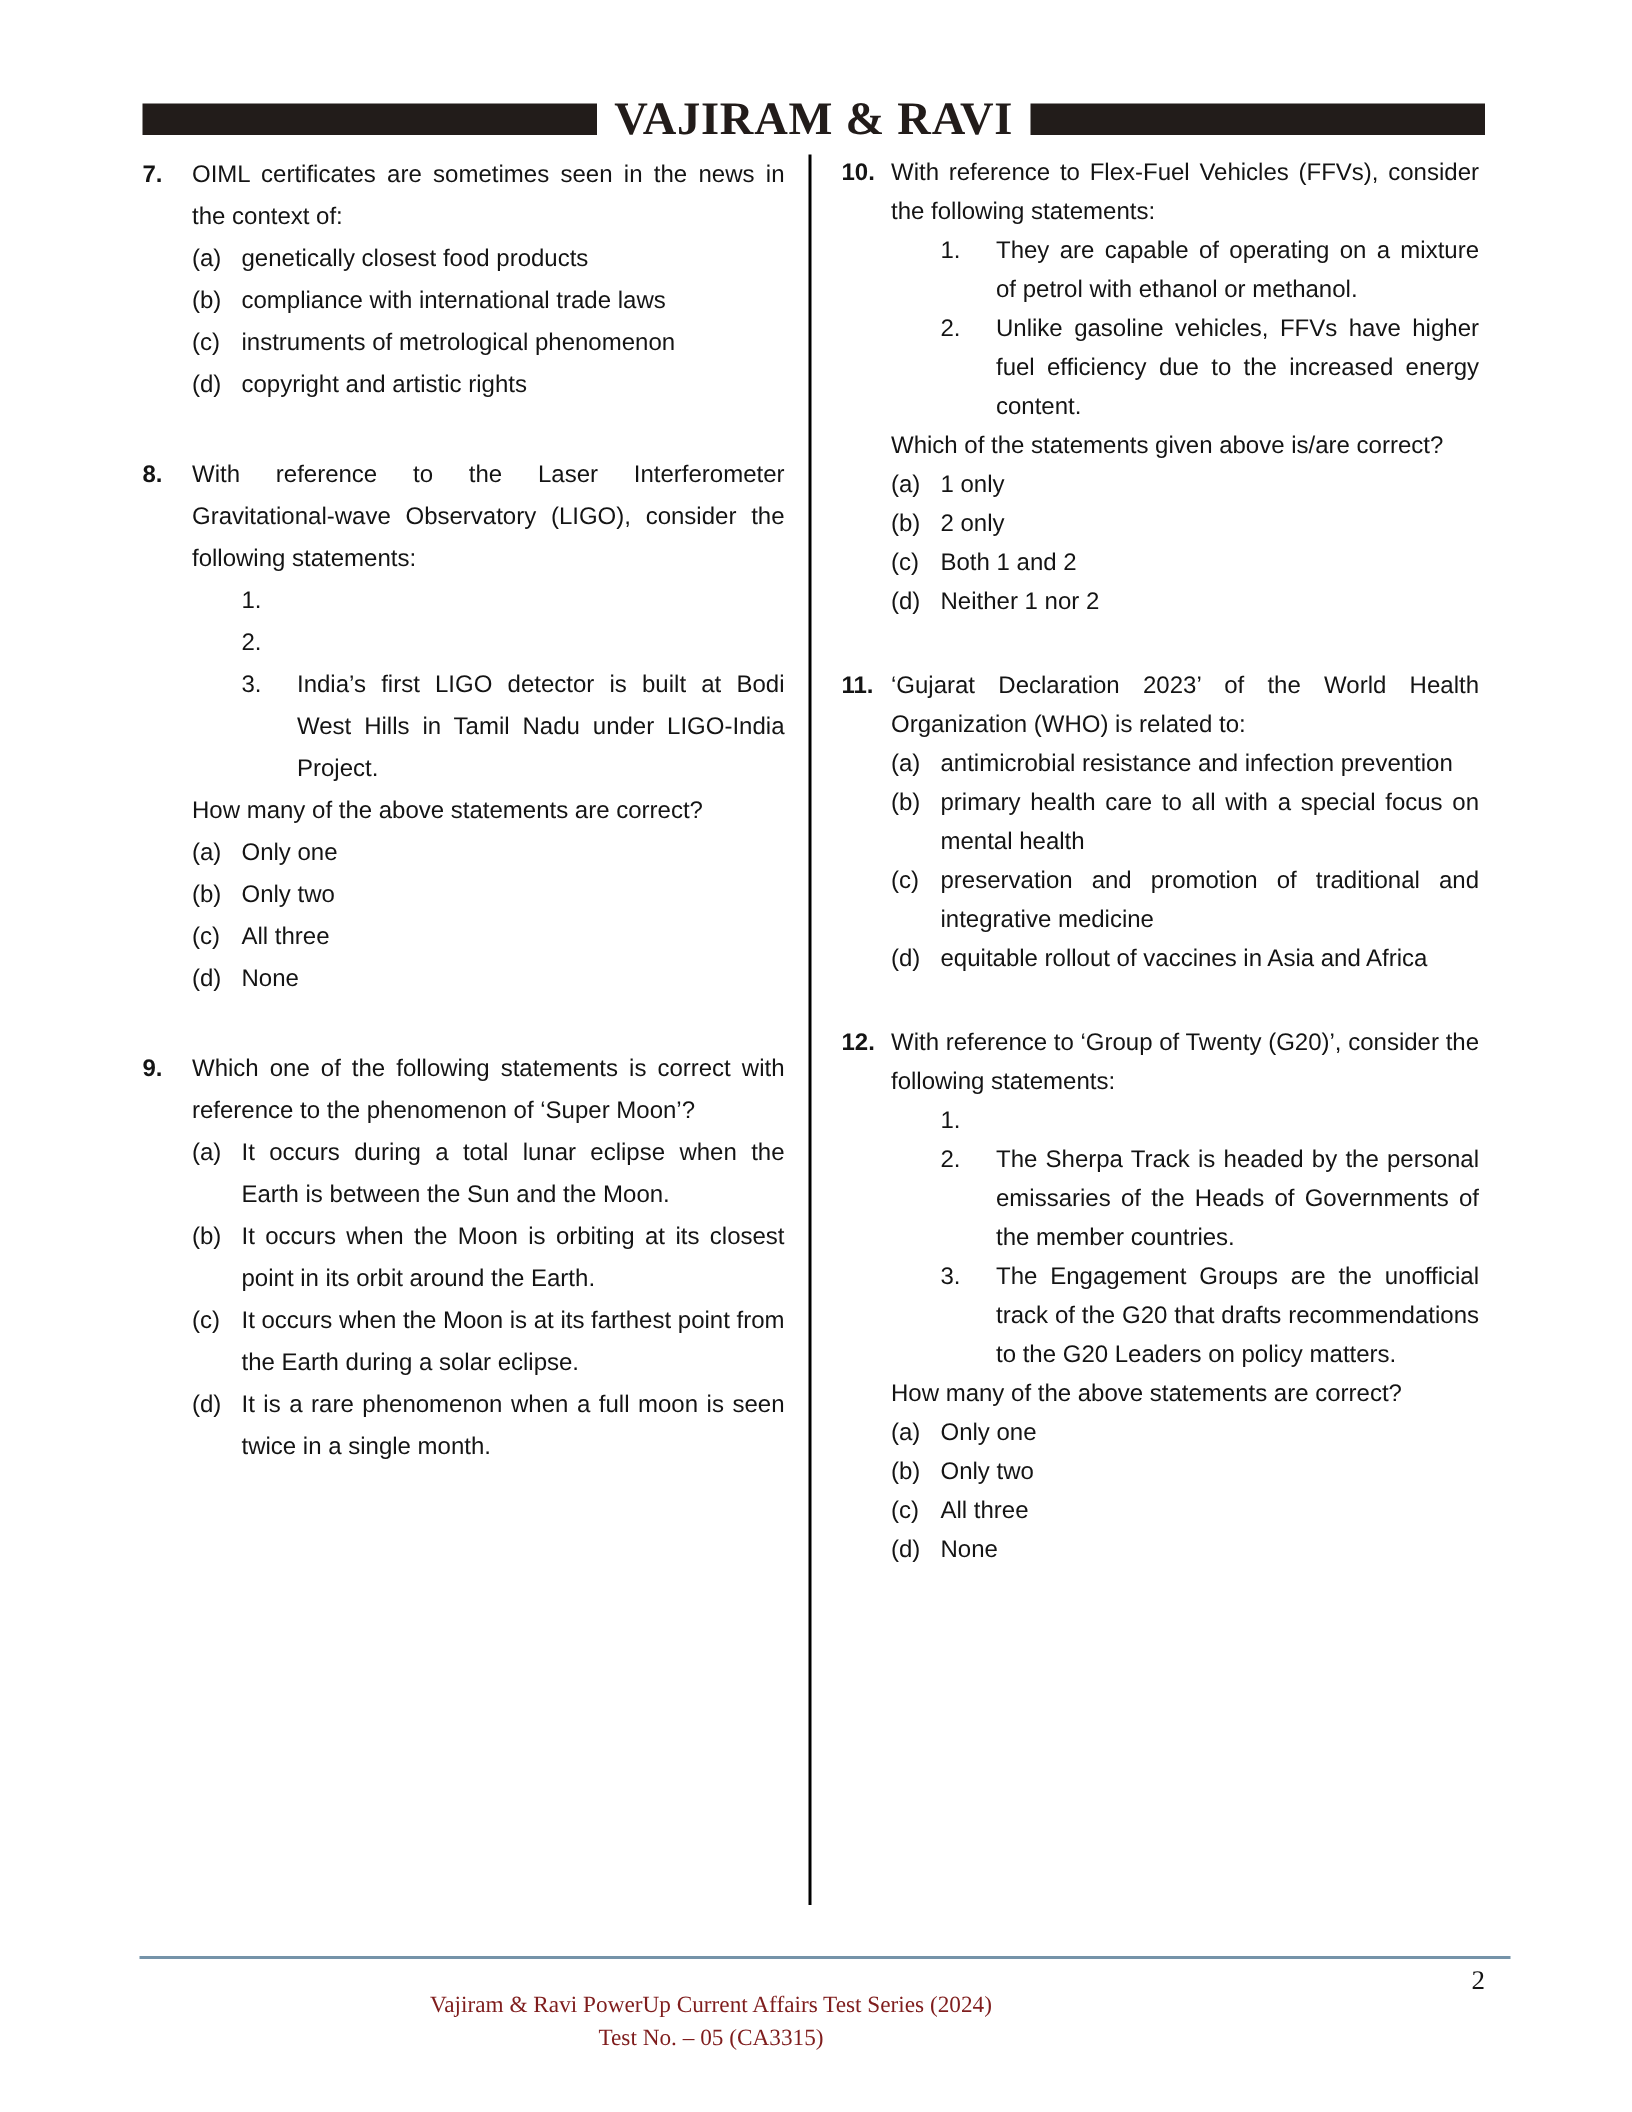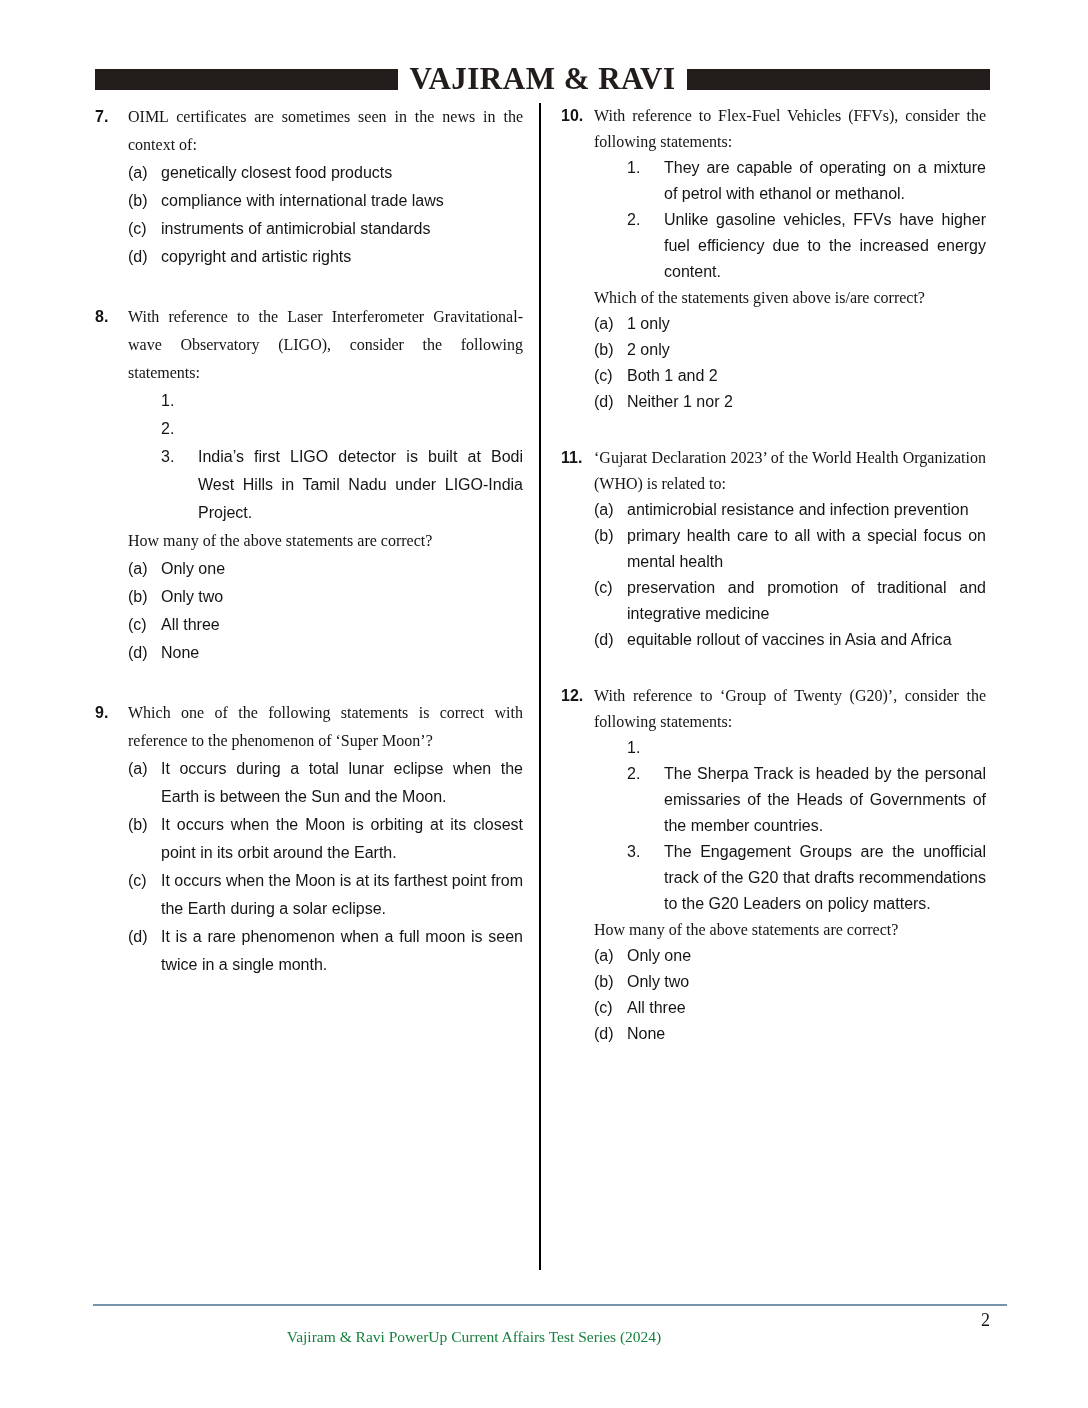--- a/index.html
+++ b/index.html
@@ -52,21 +52,21 @@
     margin-left: 16px;
     margin-right: 20px;
     flex-shrink: 0;
   }
 
   .question { display: flex; margin-bottom: 32px; }
   .col-right .question { margin-bottom: 30px; }
   .question:last-child { margin-bottom: 0; }
   .qnum { width: 33px; flex-shrink: 0; font-weight: 700; }
   .qbody { flex: 1; min-width: 0; }
-  .qintro, .qtext { text-align: justify; font-family: Liberation Serif, serif; }
+  .qintro, .qtext { text-align: justify; }
   .statement { display: flex; padding-left: 33px; }
   .stnum { width: 37px; flex-shrink: 0; }
   .sttext { flex: 1; text-align: justify; }
   .option { display: flex; }
   .optlabel { width: 33px; flex-shrink: 0; }
   .opttext { flex: 1; text-align: justify; }
 
   
   .footer-rule {
     position: absolute;
@@ -88,21 +88,21 @@
   }
   .footer-text {
     position: absolute;
     top: 1326px;
     left: 0;
     width: 948px;
     text-align: center;
     font-family: "Liberation Serif", serif;
     font-size: 15.5px;
     line-height: 22px;
-    color: #15803d;
+    color: #7f1d1d;
   }
 </style>
 </head>
 <body>
 
 <div class="page">
 
   <div class="header">
     <div class="bar"></div>
     <div class="title">VAJIRAM &amp; RAVI</div>
@@ -120,21 +120,21 @@
           <div class="option">
             <span class="optlabel">(a)</span>
             <div class="opttext">genetically closest food products</div>
           </div>
           <div class="option">
             <span class="optlabel">(b)</span>
             <div class="opttext">compliance with international trade laws</div>
           </div>
           <div class="option">
             <span class="optlabel">(c)</span>
-            <div class="opttext">instruments of antimicrobial standards</div>
+            <div class="opttext">instruments of metrological phenomenon</div>
           </div>
           <div class="option">
             <span class="optlabel">(d)</span>
             <div class="opttext">copyright and artistic rights</div>
           </div>
         </div>
       </div>
 
       <div class="question">
         <span class="qnum">8.</span>
@@ -289,15 +289,16 @@
         </div>
       </div>
 
     </div>
   </div>
 
   <div class="footer-rule"></div>
   <div class="page-number">2</div>
   <div class="footer-text">
     <div>Vajiram &amp; Ravi PowerUp Current Affairs Test Series (2024)</div>
+    <div>Test No. – 05 (CA3315)</div>
   </div>
 
 </div>
 
 </body></html>

